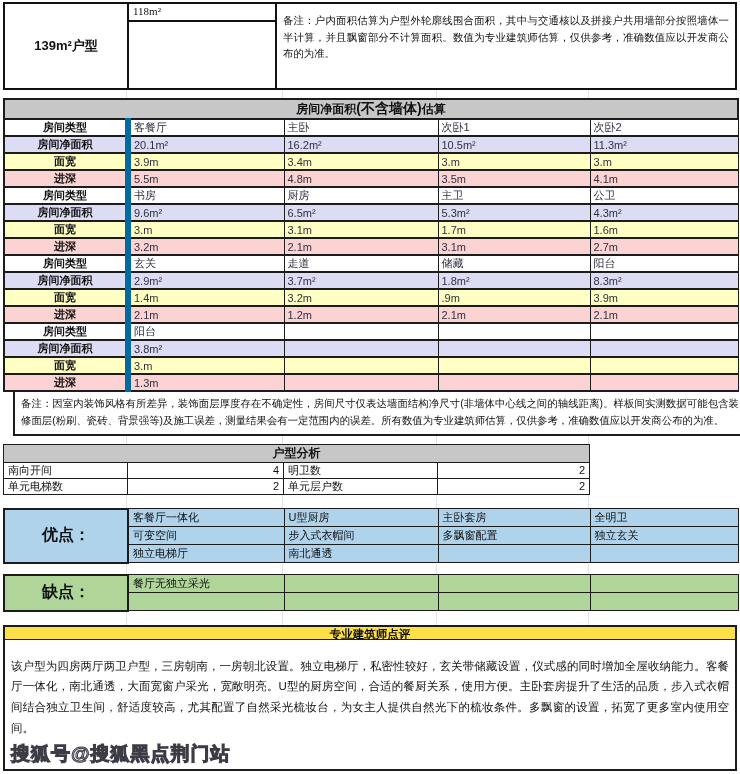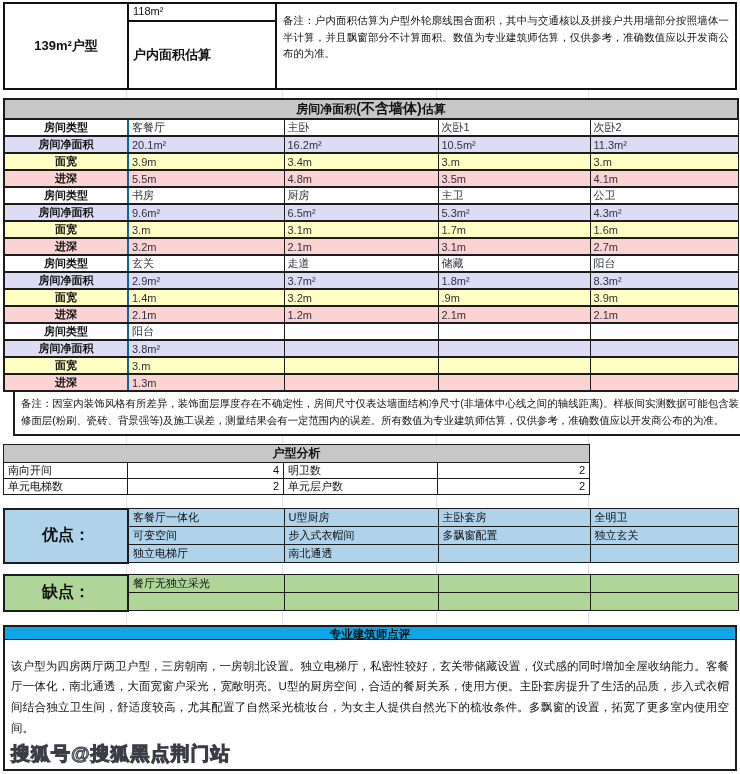--- a/index.html
+++ b/index.html
@@ -4,39 +4,39 @@
 <style>
   html,body{margin:0;padding:0;background:#ffffff;}
   body{width:740px;font-family:"Liberation Sans","DejaVu Sans",sans-serif;color:#111;}
   .page{padding:2px 3px 0 3px;width:734px;}
 
   
   .top{display:flex;border:2px solid #111;height:84px;}
   .top .c{border-right:2px solid #111;box-sizing:border-box;}
   .top .c1{width:124px;display:flex;align-items:center;justify-content:center;font-weight:bold;font-size:13px;}
   .top .c2{width:156px;display:flex;align-items:center;justify-content:center;font-weight:bold;font-size:13px;}
-  .top .c3{width:148px;display:flex;flex-direction:column;}
+  .top .c3{width:148px;display:flex;flex-direction:column;font-family:Liberation Serif, serif;}
   .top .c3 .v{height:18px;border-bottom:2px solid #111;font-size:11px;padding:1px 4px;box-sizing:border-box;}
   .top .c3 .l{flex:1;display:flex;align-items:center;padding:0 4px;font-weight:bold;font-size:13px;}
   .top .c4{flex:1;border-right:none;padding:9px 6px 0 6px;font-size:10.4px;line-height:1.6;text-align:justify;}
 
   
   .gap{display:flex;}
   .gap span{display:block;border-right:1px solid #e3e3e3;box-sizing:border-box;height:100%;}
   .gap .w1{width:124px}.gap .w2{width:156px}.gap .w3{width:154px}.gap .w4{width:152px}.gap .w5{width:147px;border-right:none}
   .g8{height:8px}.g10{height:10px}.g13{height:13px}
 
   
   table{border-collapse:collapse;table-layout:fixed;}
   td{overflow:hidden;white-space:nowrap;box-sizing:border-box;}
 
   
   .rt{width:734px;}
   .rt td{border:1px solid #1c1c1c;border-top-width:2px;border-bottom-width:2px;height:15px;font-size:11px;padding:0 3px;}
-  .rt .lbl{font-weight:bold;text-align:center;border-left:2px solid #1c1c1c;border-right:2px solid #0369a1;}
+  .rt .lbl{font-weight:bold;text-align:center;border-left:2px solid #1c1c1c;border-right:6px solid #0369a1;}
   .rt .val{color:#30303f;}
   .rt tr.sec td{background:#c7c7c7;text-align:center;font-weight:bold;font-size:12px;height:13px;border:2px solid #1c1c1c;}
   .rt tr.sec .small{font-size:14px;font-weight:bold;}
   tr.r-area td{background:#dcdcf5;}
   tr.r-width td{background:#ffffc4;}
   tr.r-depth td{background:#fbd3d3;}
 
   .note-box{border:2px solid #1c1c1c;border-top:none;width:734px;box-sizing:border-box;padding:4px 6px;font-size:10.4px;line-height:1.62;text-align:justify;margin-left:10px;}
 
   
@@ -47,35 +47,34 @@
   .an .none{border-right:none;border-bottom:none;border-top:1px solid #1c1c1c;background:#fff;}
 
   
   .pc{width:734px;}
   .pc td{border:1px solid #1c1c1c;height:18px;font-size:11px;padding:0 4px;}
   .pc .plabel{font-weight:bold;text-align:center;font-size:16px;border:2px solid #1c1c1c;}
   .pros td{background:#b0d3ec;}
   .cons td{background:#afd599;}
 
   
-  .bar{background:#0ea5e9;border:2px solid #1c1c1c;border-bottom:1px solid #1c1c1c;height:15px;line-height:15px;text-align:center;font-weight:bold;font-size:11.5px;width:734px;box-sizing:border-box;}
+  .bar{background:#fde047;border:2px solid #1c1c1c;border-bottom:1px solid #1c1c1c;height:15px;line-height:15px;text-align:center;font-weight:bold;font-size:11.5px;width:734px;box-sizing:border-box;}
   .rev{border:2px solid #1c1c1c;border-top:none;width:734px;box-sizing:border-box;min-height:94px;padding:16px 6px 2px 6px;}
   .rev p{margin:0;font-size:11.5px;line-height:1.8;text-align:justify;}
   .wm{margin-top:3px;font-size:19px;font-weight:bold;letter-spacing:1px;color:rgba(95,95,105,0.30);-webkit-text-stroke:1px #3c3c46;}
 </style>
 </head>
 <body>
 
 <div class="page">
 
   <div class="top">
     <div class="c c1">139m²户型</div>
     <div class="c c3">
       <div class="v">118m²</div>
-      <div class="l">户内面积估算</div>
     </div>
     <div class="c c4">备注：户内面积估算为户型外轮廓线围合面积，其中与交通核以及拼接户共用墙部分按照墙体一半计算，并且飘窗部分不计算面积。数值为专业建筑师估算，仅供参考，准确数值应以开发商公布的为准。</div>
   </div>
 
   <div class="gap g8">
     <span class="w1"></span>
       <span class="w2"></span>
       <span class="w3"></span>
       <span class="w4"></span>
       <span class="w5"></span>

